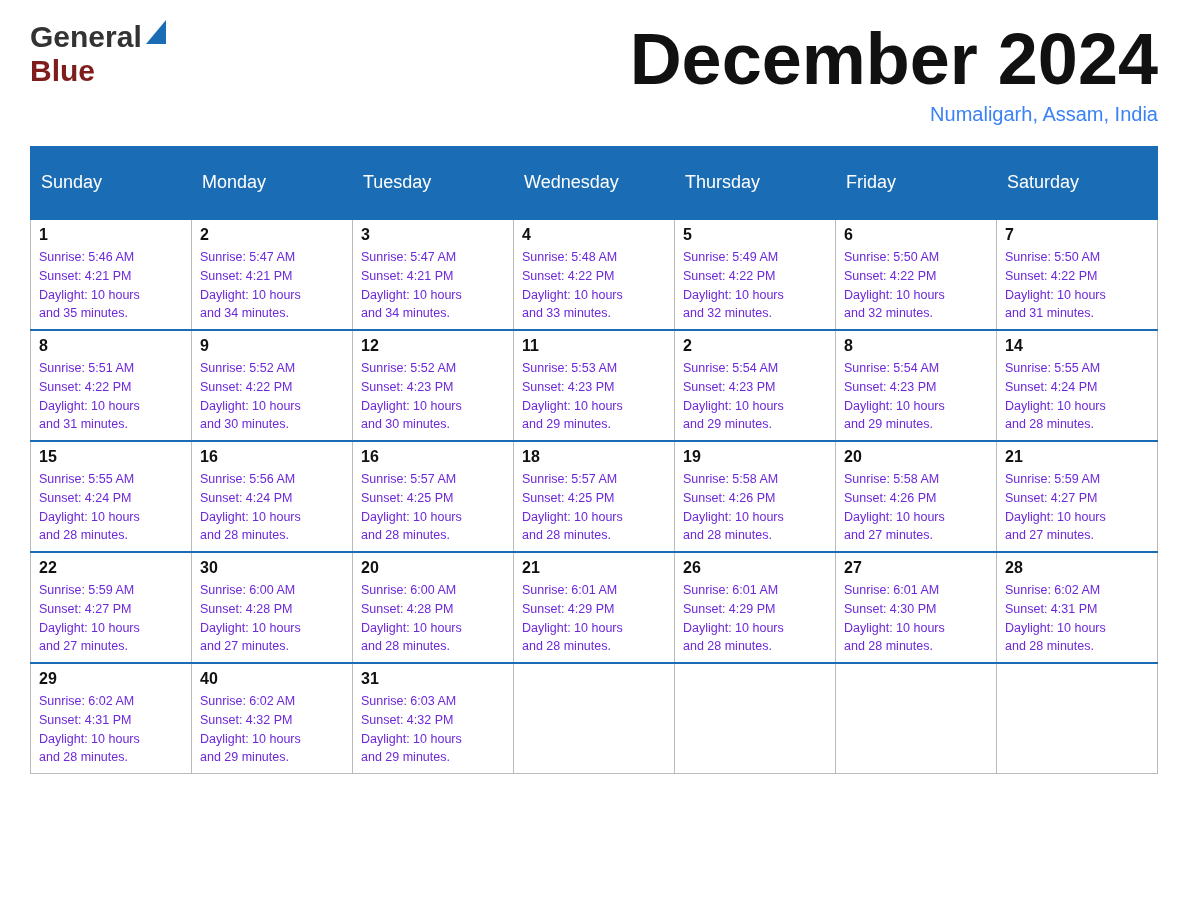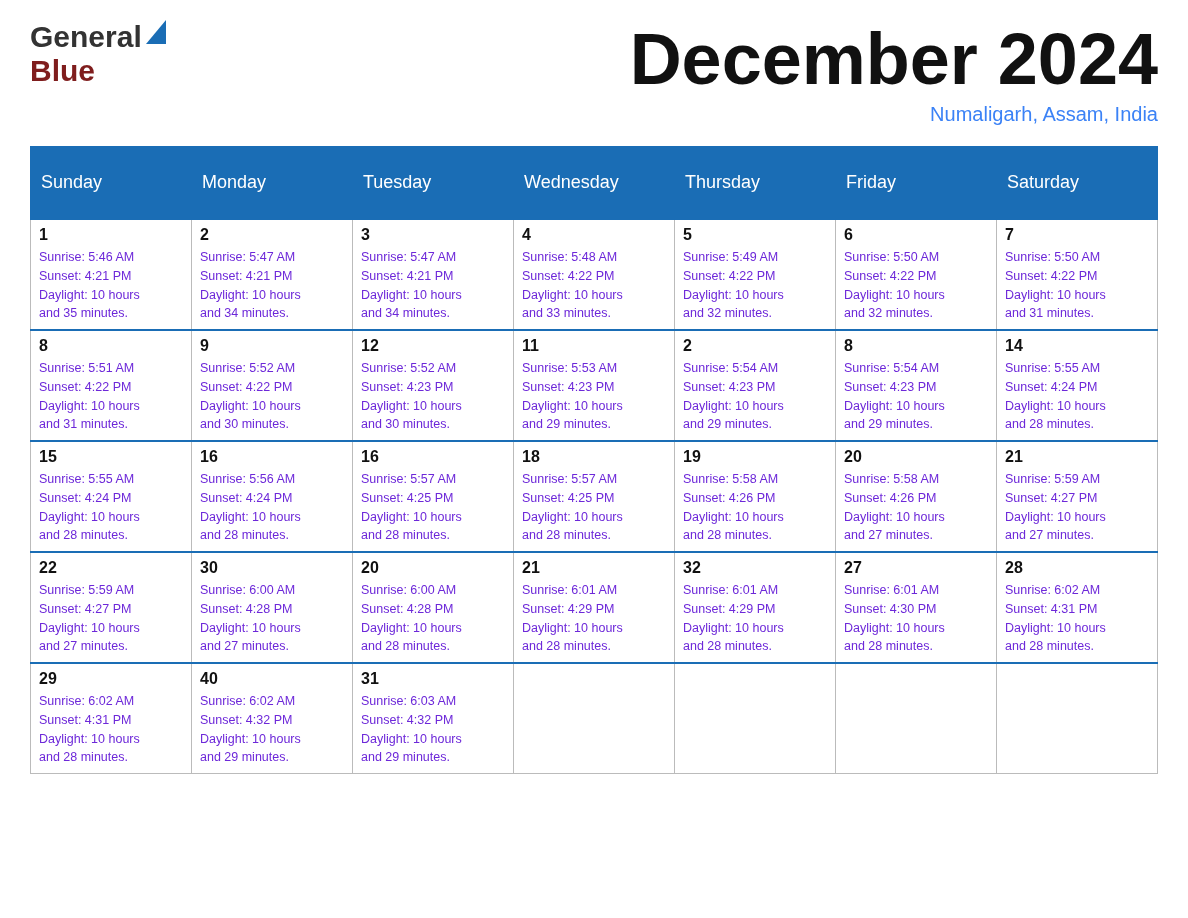--- a/index.html
+++ b/index.html
@@ -218,21 +218,21 @@
       </td>
         <td>
         <span class="day-number">20</span>
         <span class="day-info">Sunrise: 6:00 AM<br>Sunset: 4:28 PM<br>Daylight: 10 hours<br>and 28 minutes.</span>
       </td>
         <td>
         <span class="day-number">21</span>
         <span class="day-info">Sunrise: 6:01 AM<br>Sunset: 4:29 PM<br>Daylight: 10 hours<br>and 28 minutes.</span>
       </td>
         <td>
-        <span class="day-number">32</span>
+        <span class="day-number">26</span>
         <span class="day-info">Sunrise: 6:01 AM<br>Sunset: 4:29 PM<br>Daylight: 10 hours<br>and 28 minutes.</span>
       </td>
         <td>
         <span class="day-number">27</span>
         <span class="day-info">Sunrise: 6:01 AM<br>Sunset: 4:30 PM<br>Daylight: 10 hours<br>and 28 minutes.</span>
       </td>
         <td>
         <span class="day-number">28</span>
         <span class="day-info">Sunrise: 6:02 AM<br>Sunset: 4:31 PM<br>Daylight: 10 hours<br>and 28 minutes.</span>
       </td>

